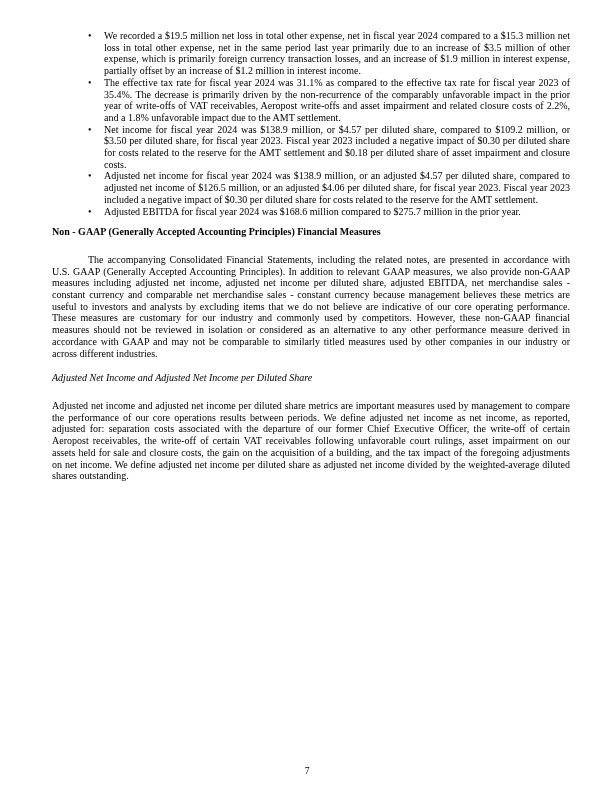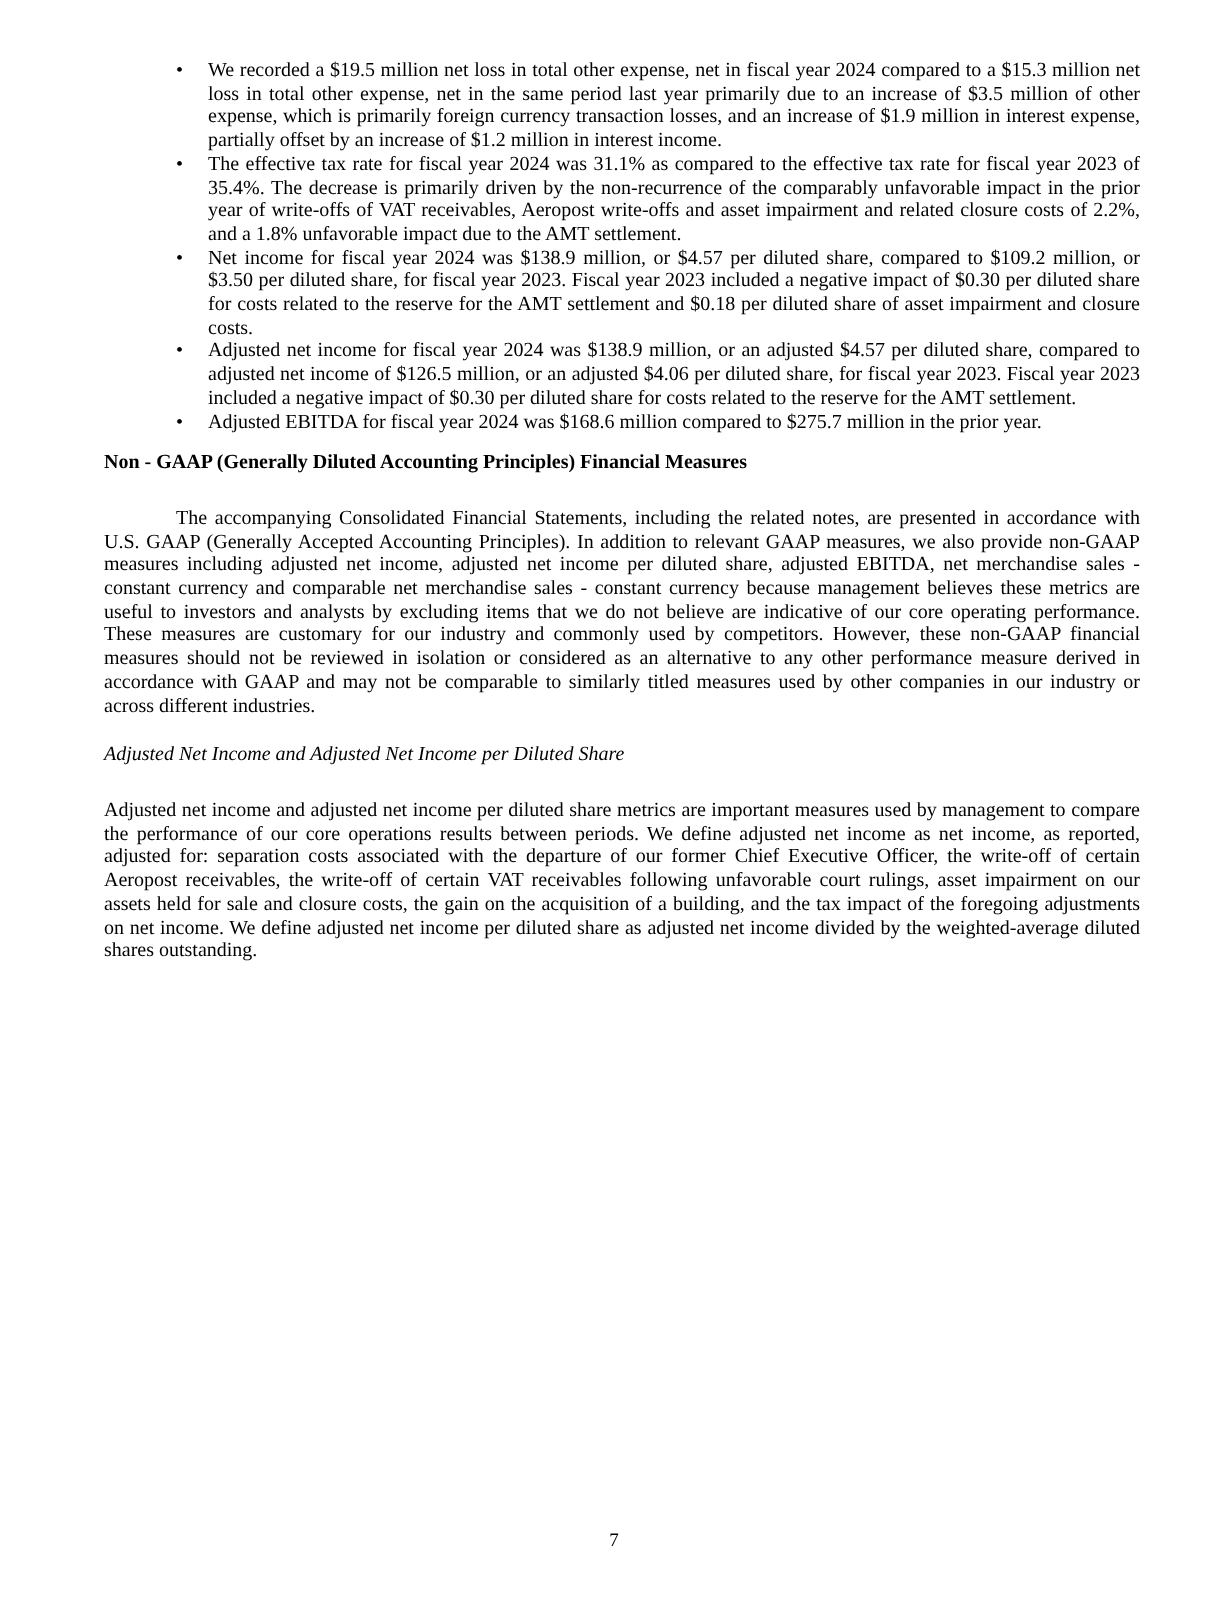--- a/index.html
+++ b/index.html
@@ -93,21 +93,21 @@
       <li>
         <span class="bullet">•</span>
         <span>Adjusted net income for fiscal year 2024 was $138.9 million, or an adjusted $4.57 per diluted share, compared to adjusted net income of $126.5 million, or an adjusted $4.06 per diluted share, for fiscal year 2023. Fiscal year 2023 included a negative impact of $0.30 per diluted share for costs related to the reserve for the AMT settlement.</span>
       </li>
       <li>
         <span class="bullet">•</span>
         <span>Adjusted EBITDA for fiscal year 2024 was $168.6 million compared to $275.7 million in the prior year.</span>
       </li>
     </ul>
 
-    <h2 class="section-heading">Non - GAAP (Generally Diluted Accounting Principles) Financial Measures</h2>
+    <h2 class="section-heading">Non - GAAP (Generally Accepted Accounting Principles) Financial Measures</h2>
 
     <p class="body-para indent-first">The accompanying Consolidated Financial Statements, including the related notes, are presented in accordance with U.S. GAAP (Generally Accepted Accounting Principles). In addition to relevant GAAP measures, we also provide non-GAAP measures including adjusted net income, adjusted net income per diluted share, adjusted EBITDA, net merchandise sales - constant currency and comparable net merchandise sales - constant currency because management believes these metrics are useful to investors and analysts by excluding items that we do not believe are indicative of our core operating performance. These measures are customary for our industry and commonly used by competitors. However, these non-GAAP financial measures should not be reviewed in isolation or considered as an alternative to any other performance measure derived in accordance with GAAP and may not be comparable to similarly titled measures used by other companies in our industry or across different industries.</p>
 
     <h3 class="subsection-heading">Adjusted Net Income and Adjusted Net Income per Diluted Share</h3>
 
     <p class="body-para">Adjusted net income and adjusted net income per diluted share metrics are important measures used by management to compare the performance of our core operations results between periods. We define adjusted net income as net income, as reported, adjusted for: separation costs associated with the departure of our former Chief Executive Officer, the write-off of certain Aeropost receivables, the write-off of certain VAT receivables following unfavorable court rulings, asset impairment on our assets held for sale and closure costs, the gain on the acquisition of a building, and the tax impact of the foregoing adjustments on net income. We define adjusted net income per diluted share as adjusted net income divided by the weighted-average diluted shares outstanding.</p>
 
   </div>
 
   <div class="page-number">7</div>

